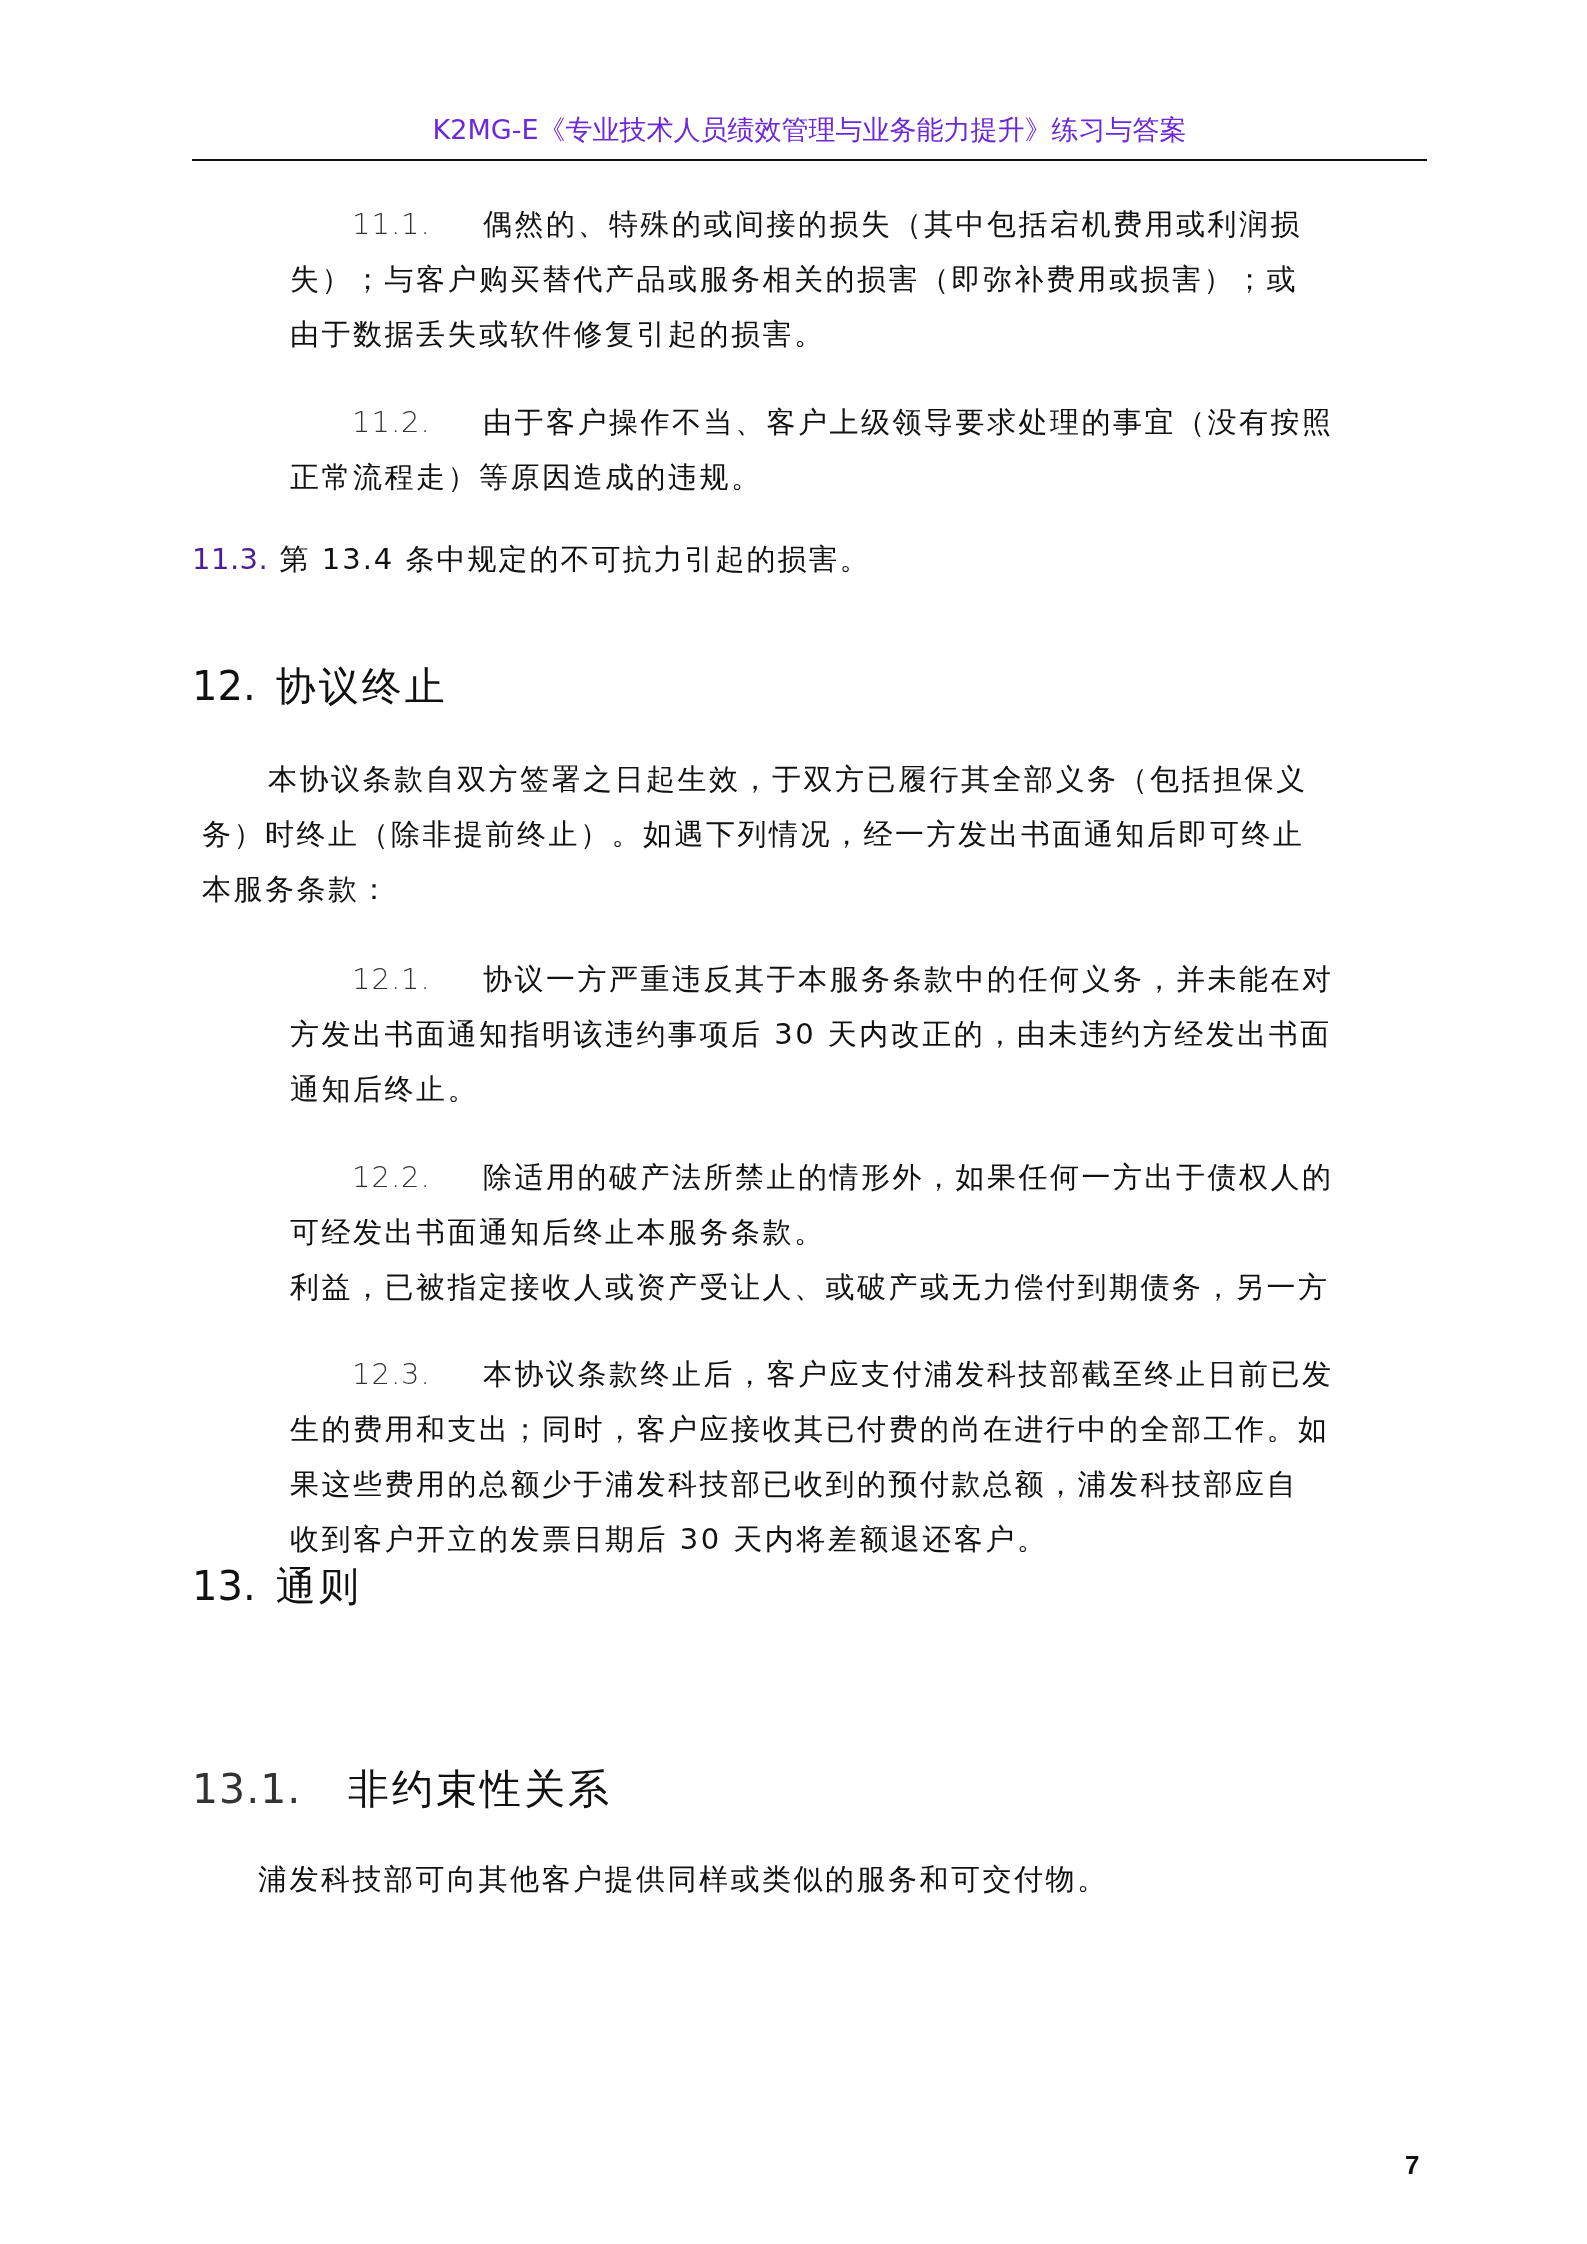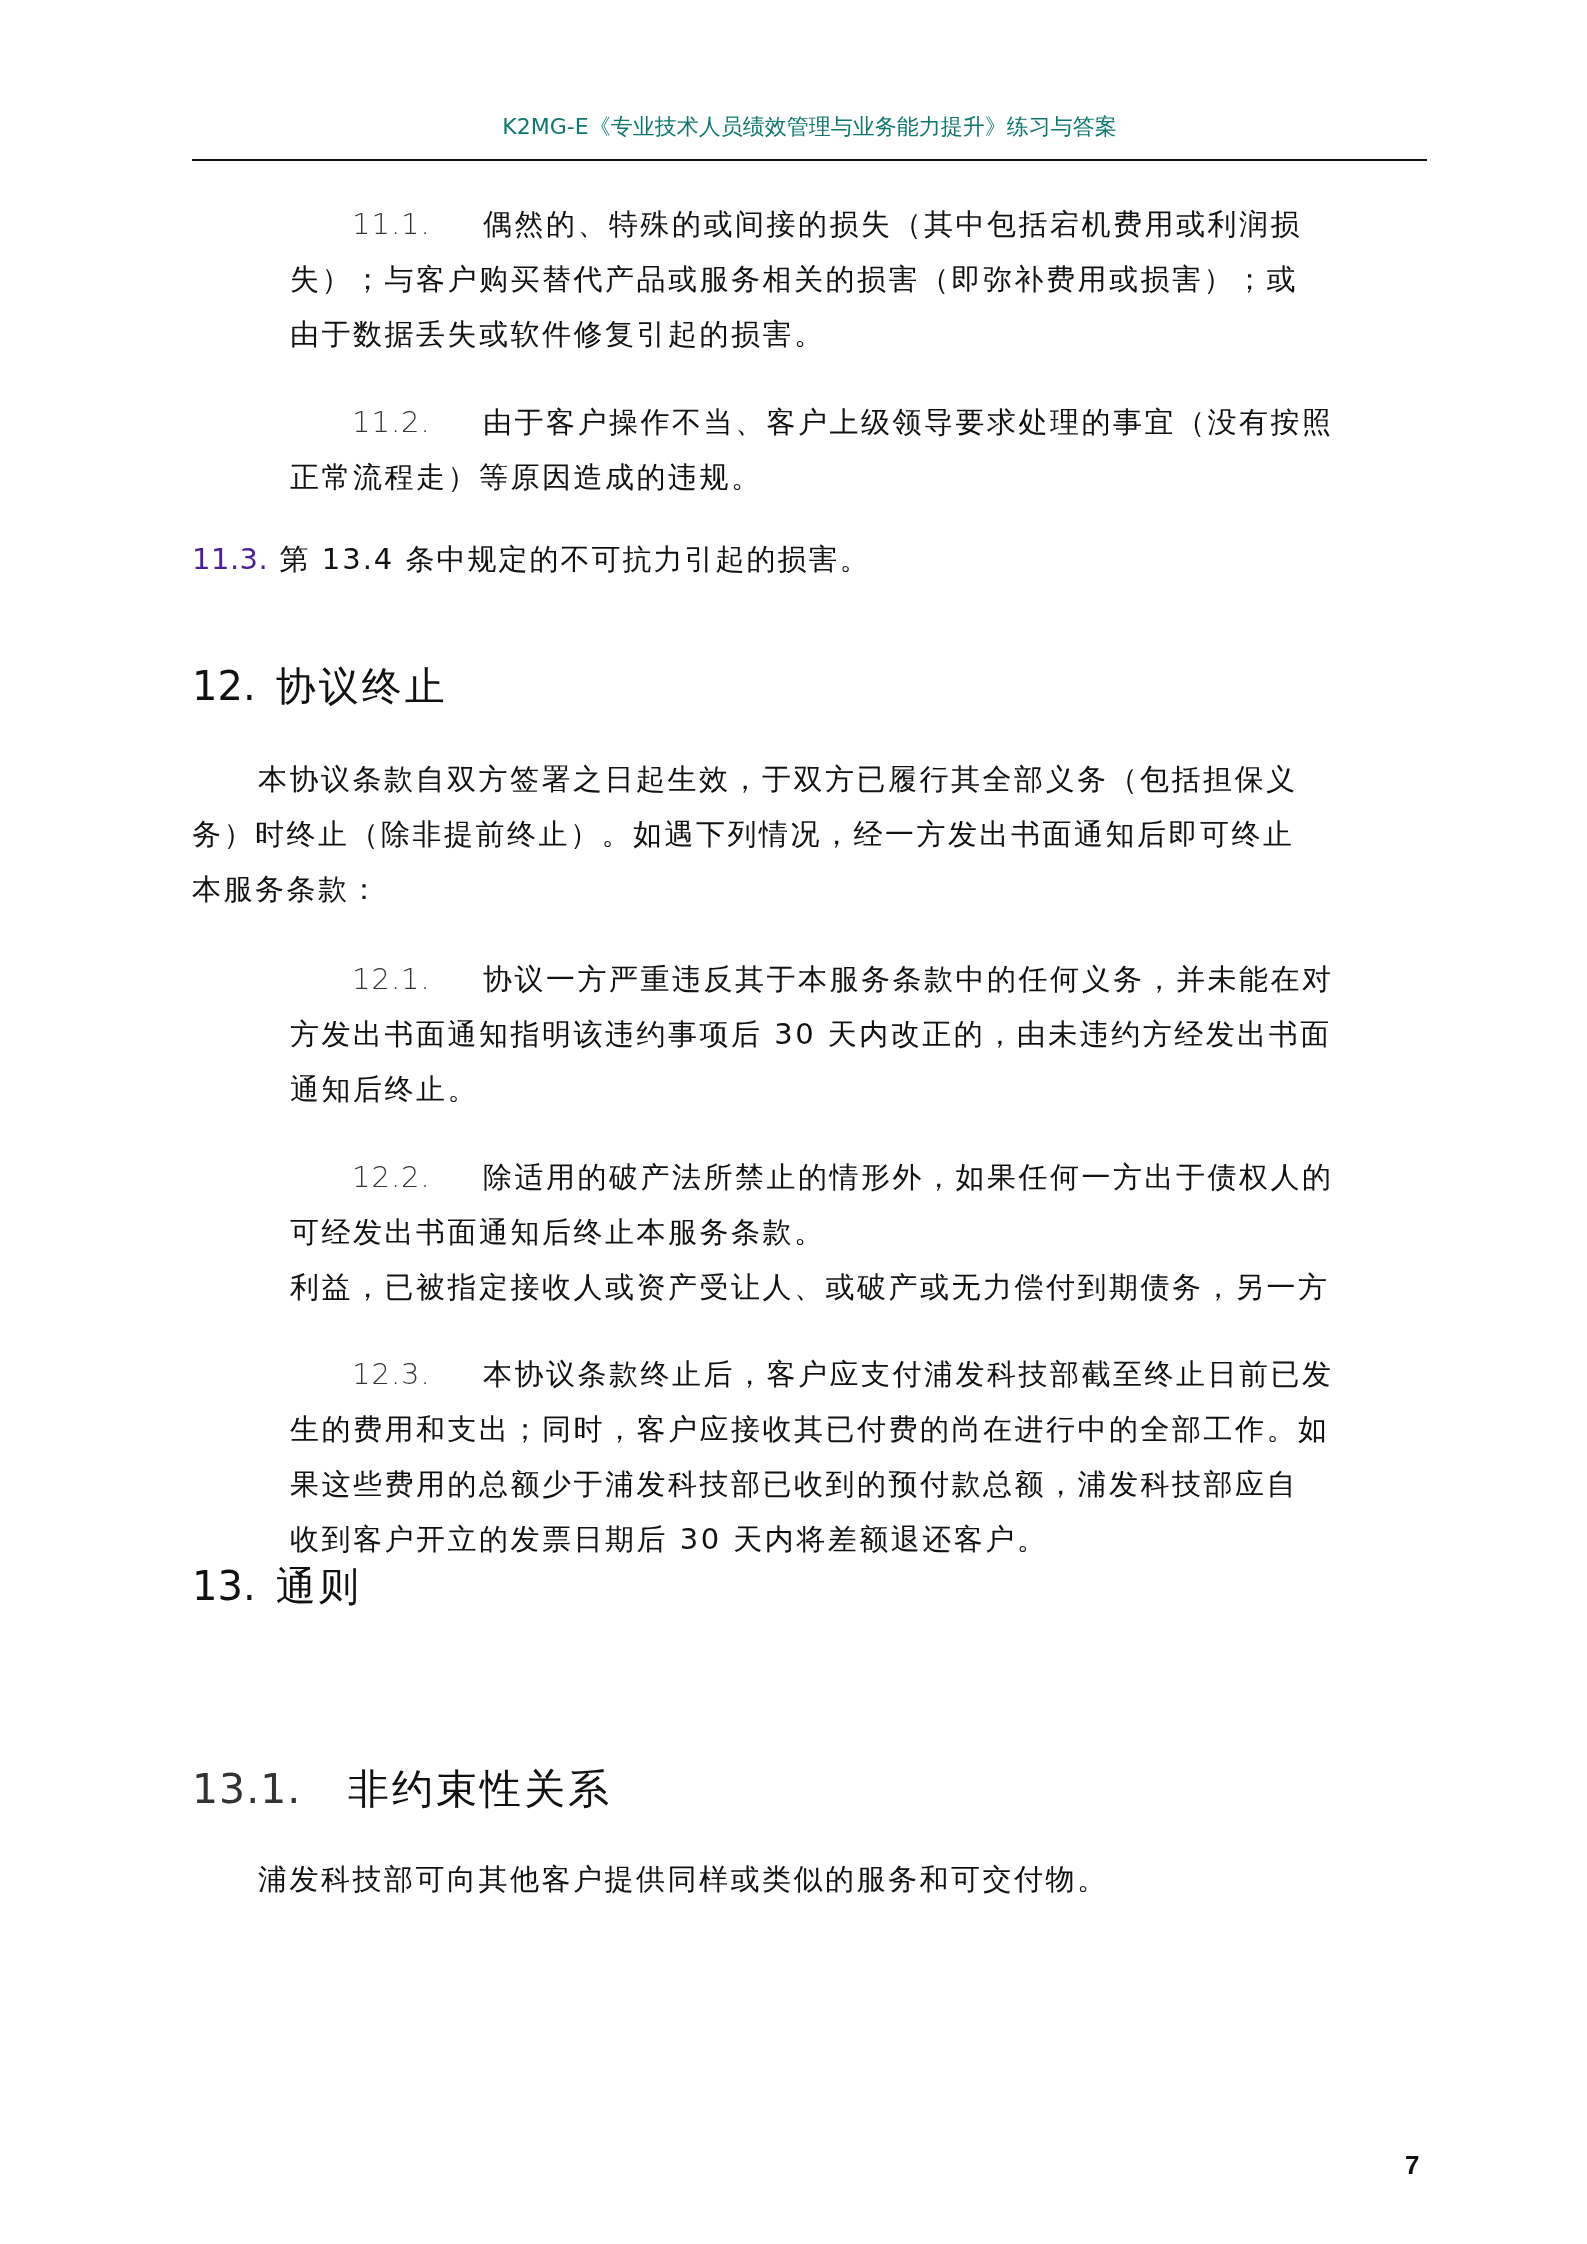--- a/index.html
+++ b/index.html
@@ -14,22 +14,22 @@
       overflow: hidden;
       font-family: "DejaVu Sans", "Liberation Sans", sans-serif;
       color: #111111;
     }
     .page-header {
       position: absolute;
       left: 192px;
       top: 112px;
       width: 1235px;
       text-align: center;
-      font-size: 22px;
-      color: #0f766e;
+      font-size: 27px;
+      color: #6d28d9;
       letter-spacing: 0px;
       font-family: "DejaVu Sans", "Liberation Sans", sans-serif;
       font-weight: normal;
     }
     .header-rule {
       position: absolute;
       left: 192px;
       top: 159px;
       width: 1235px;
       height: 2px;
@@ -134,21 +134,21 @@
 
 <div class="block" style="top:532px;">
   <span class="label-113">11.3.</span>
   <span>第 13.4 条中规定的不可抗力引起的损害。</span>
 </div>
 
 <div class="heading" style="top:656px;">
   <span class="hnum">12.</span><span>协议终止</span>
 </div>
 
-<div class="para" style="top:752px;">
+<div class="para" style="top:752px;margin-left:10px;">
   <span style="display:block"><span class="indent"></span><span>本协议条款自双方签署之日起生效，于双方已履行其全部义务（包括担保义</span></span>
   <span style="display:block">务）时终止（除非提前终止）。如遇下列情况，经一方发出书面通知后即可终止</span>
   <span style="display:block">本服务条款：</span>
 </div>
 
 <div class="sub-item" style="top:952px;">
   <span class="first-line"><span class="num">12.1.</span><span>协议一方严重违反其于本服务条款中的任何义务，并未能在对</span></span>
   <span style="display:block">方发出书面通知指明该违约事项后 30 天内改正的，由未违约方经发出书面</span>
   <span style="display:block">通知后终止。</span>
 </div>

